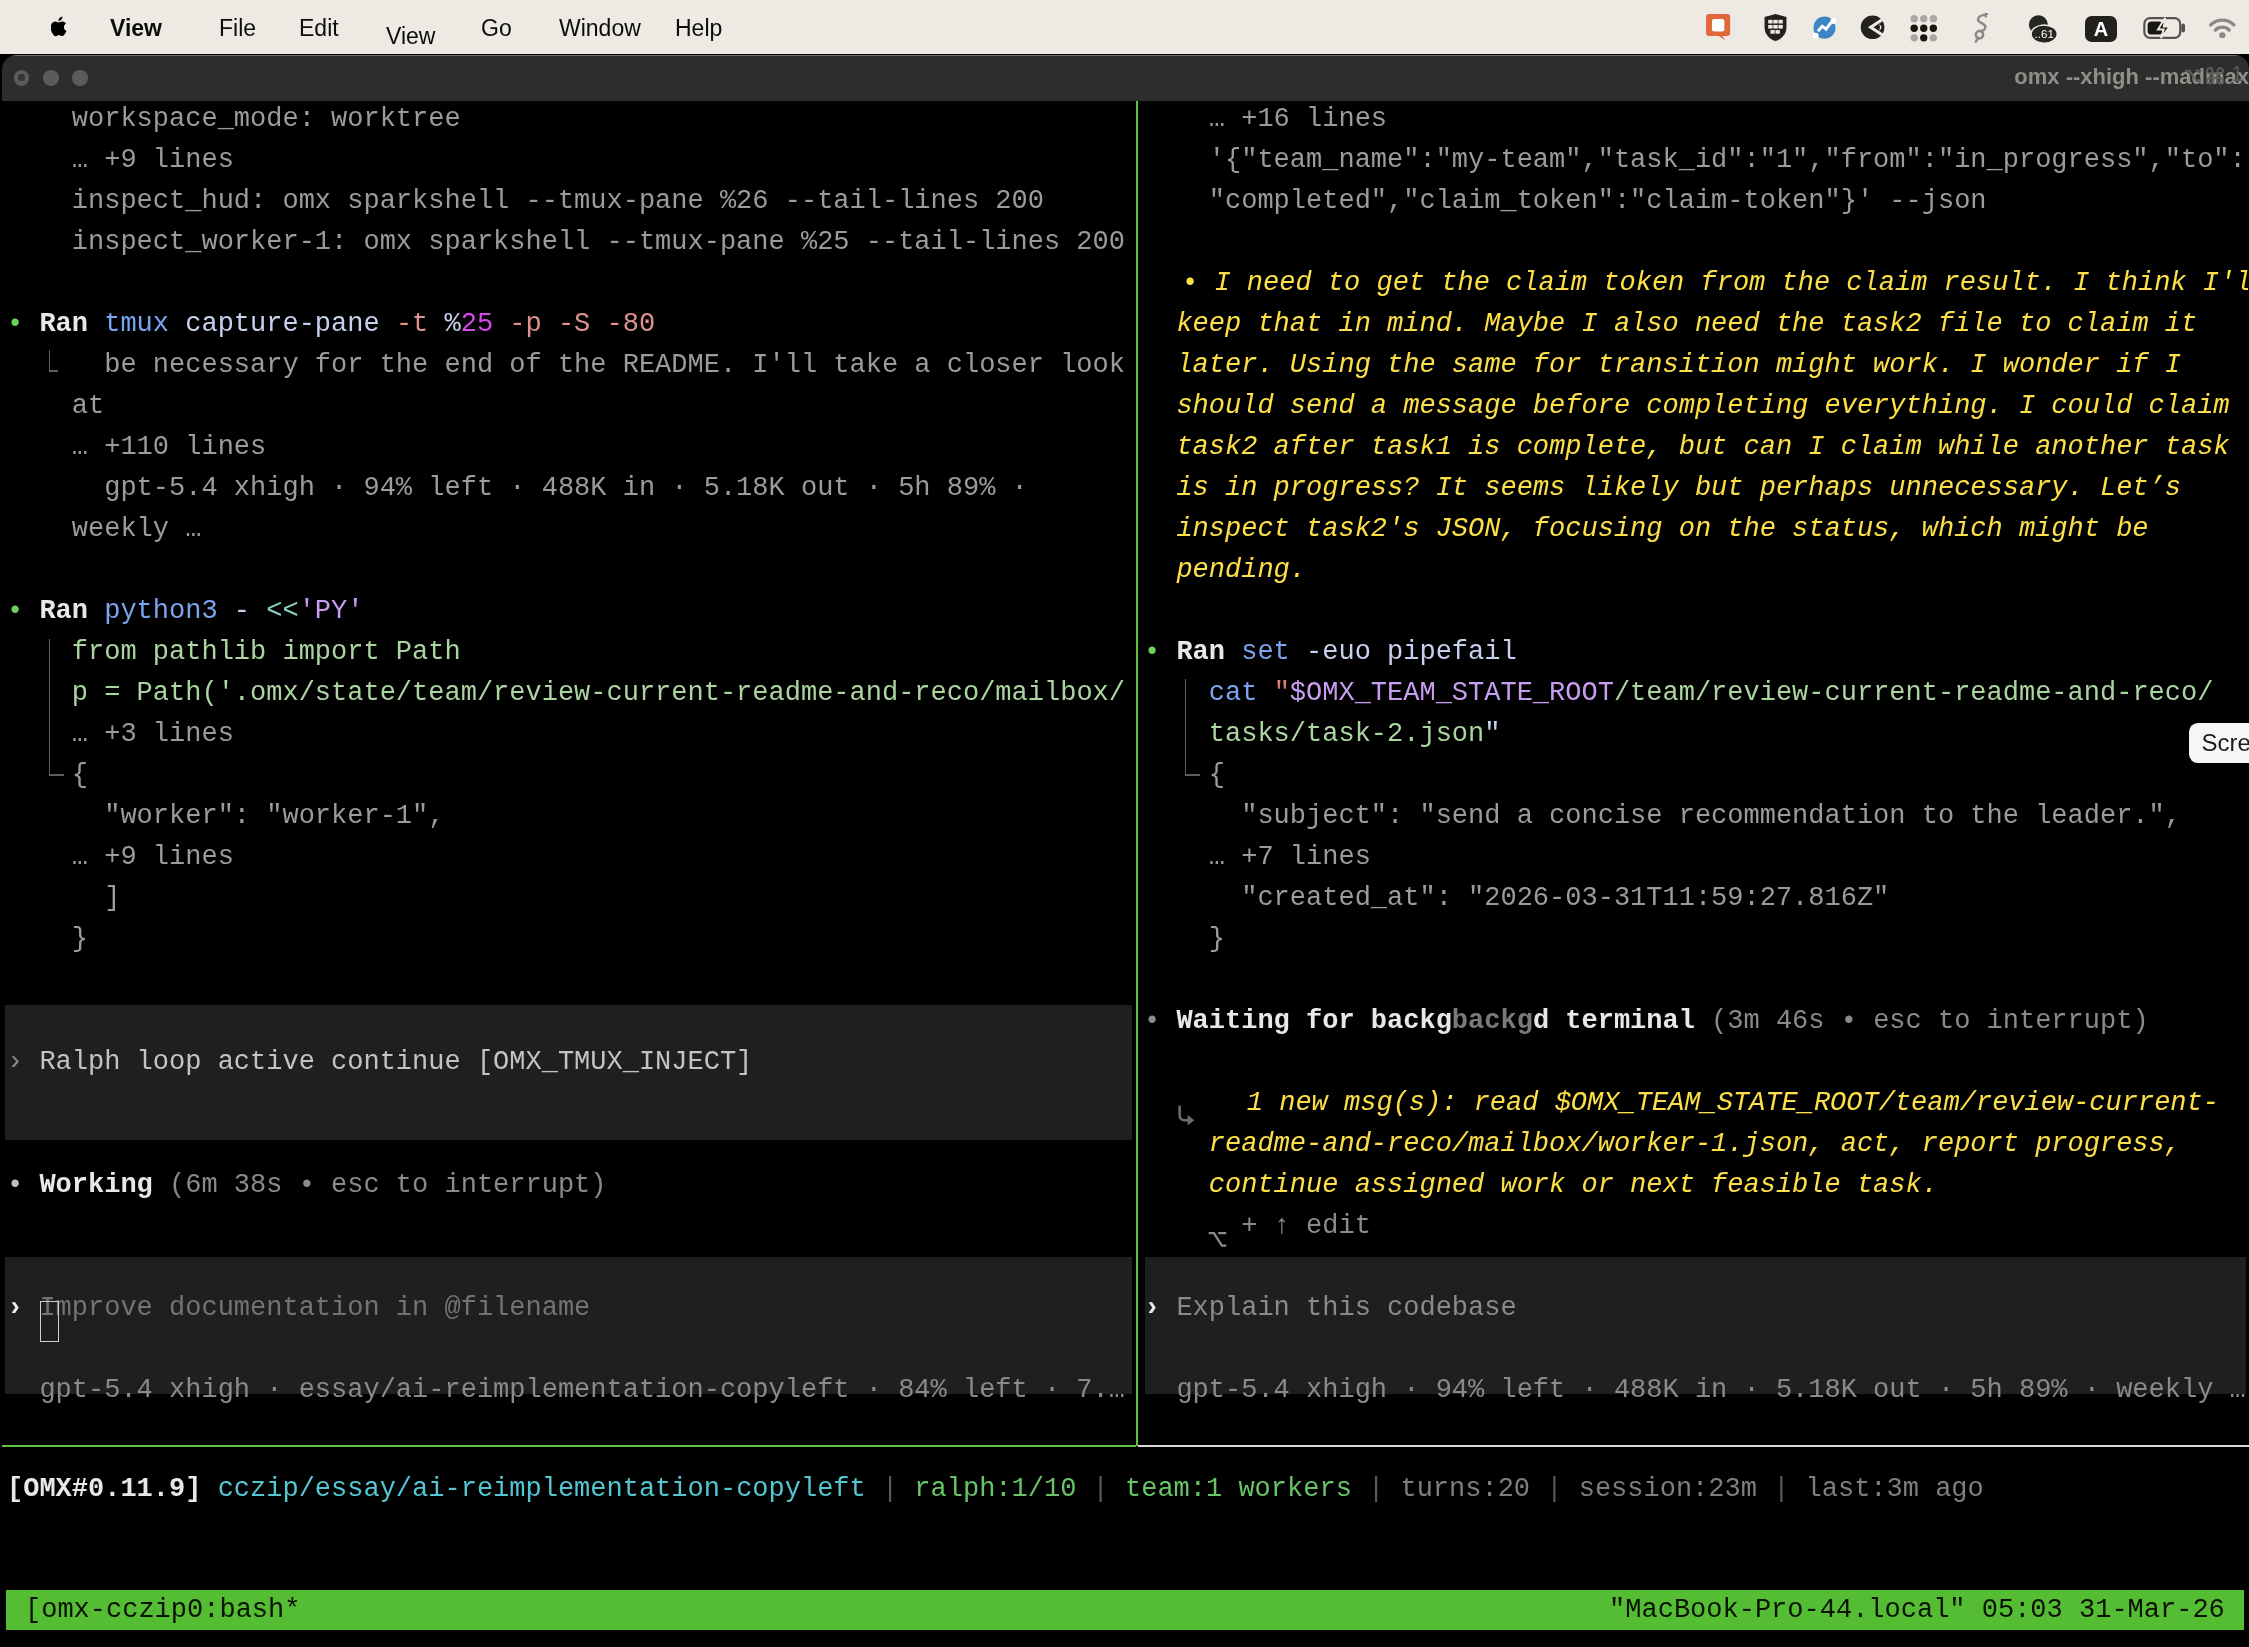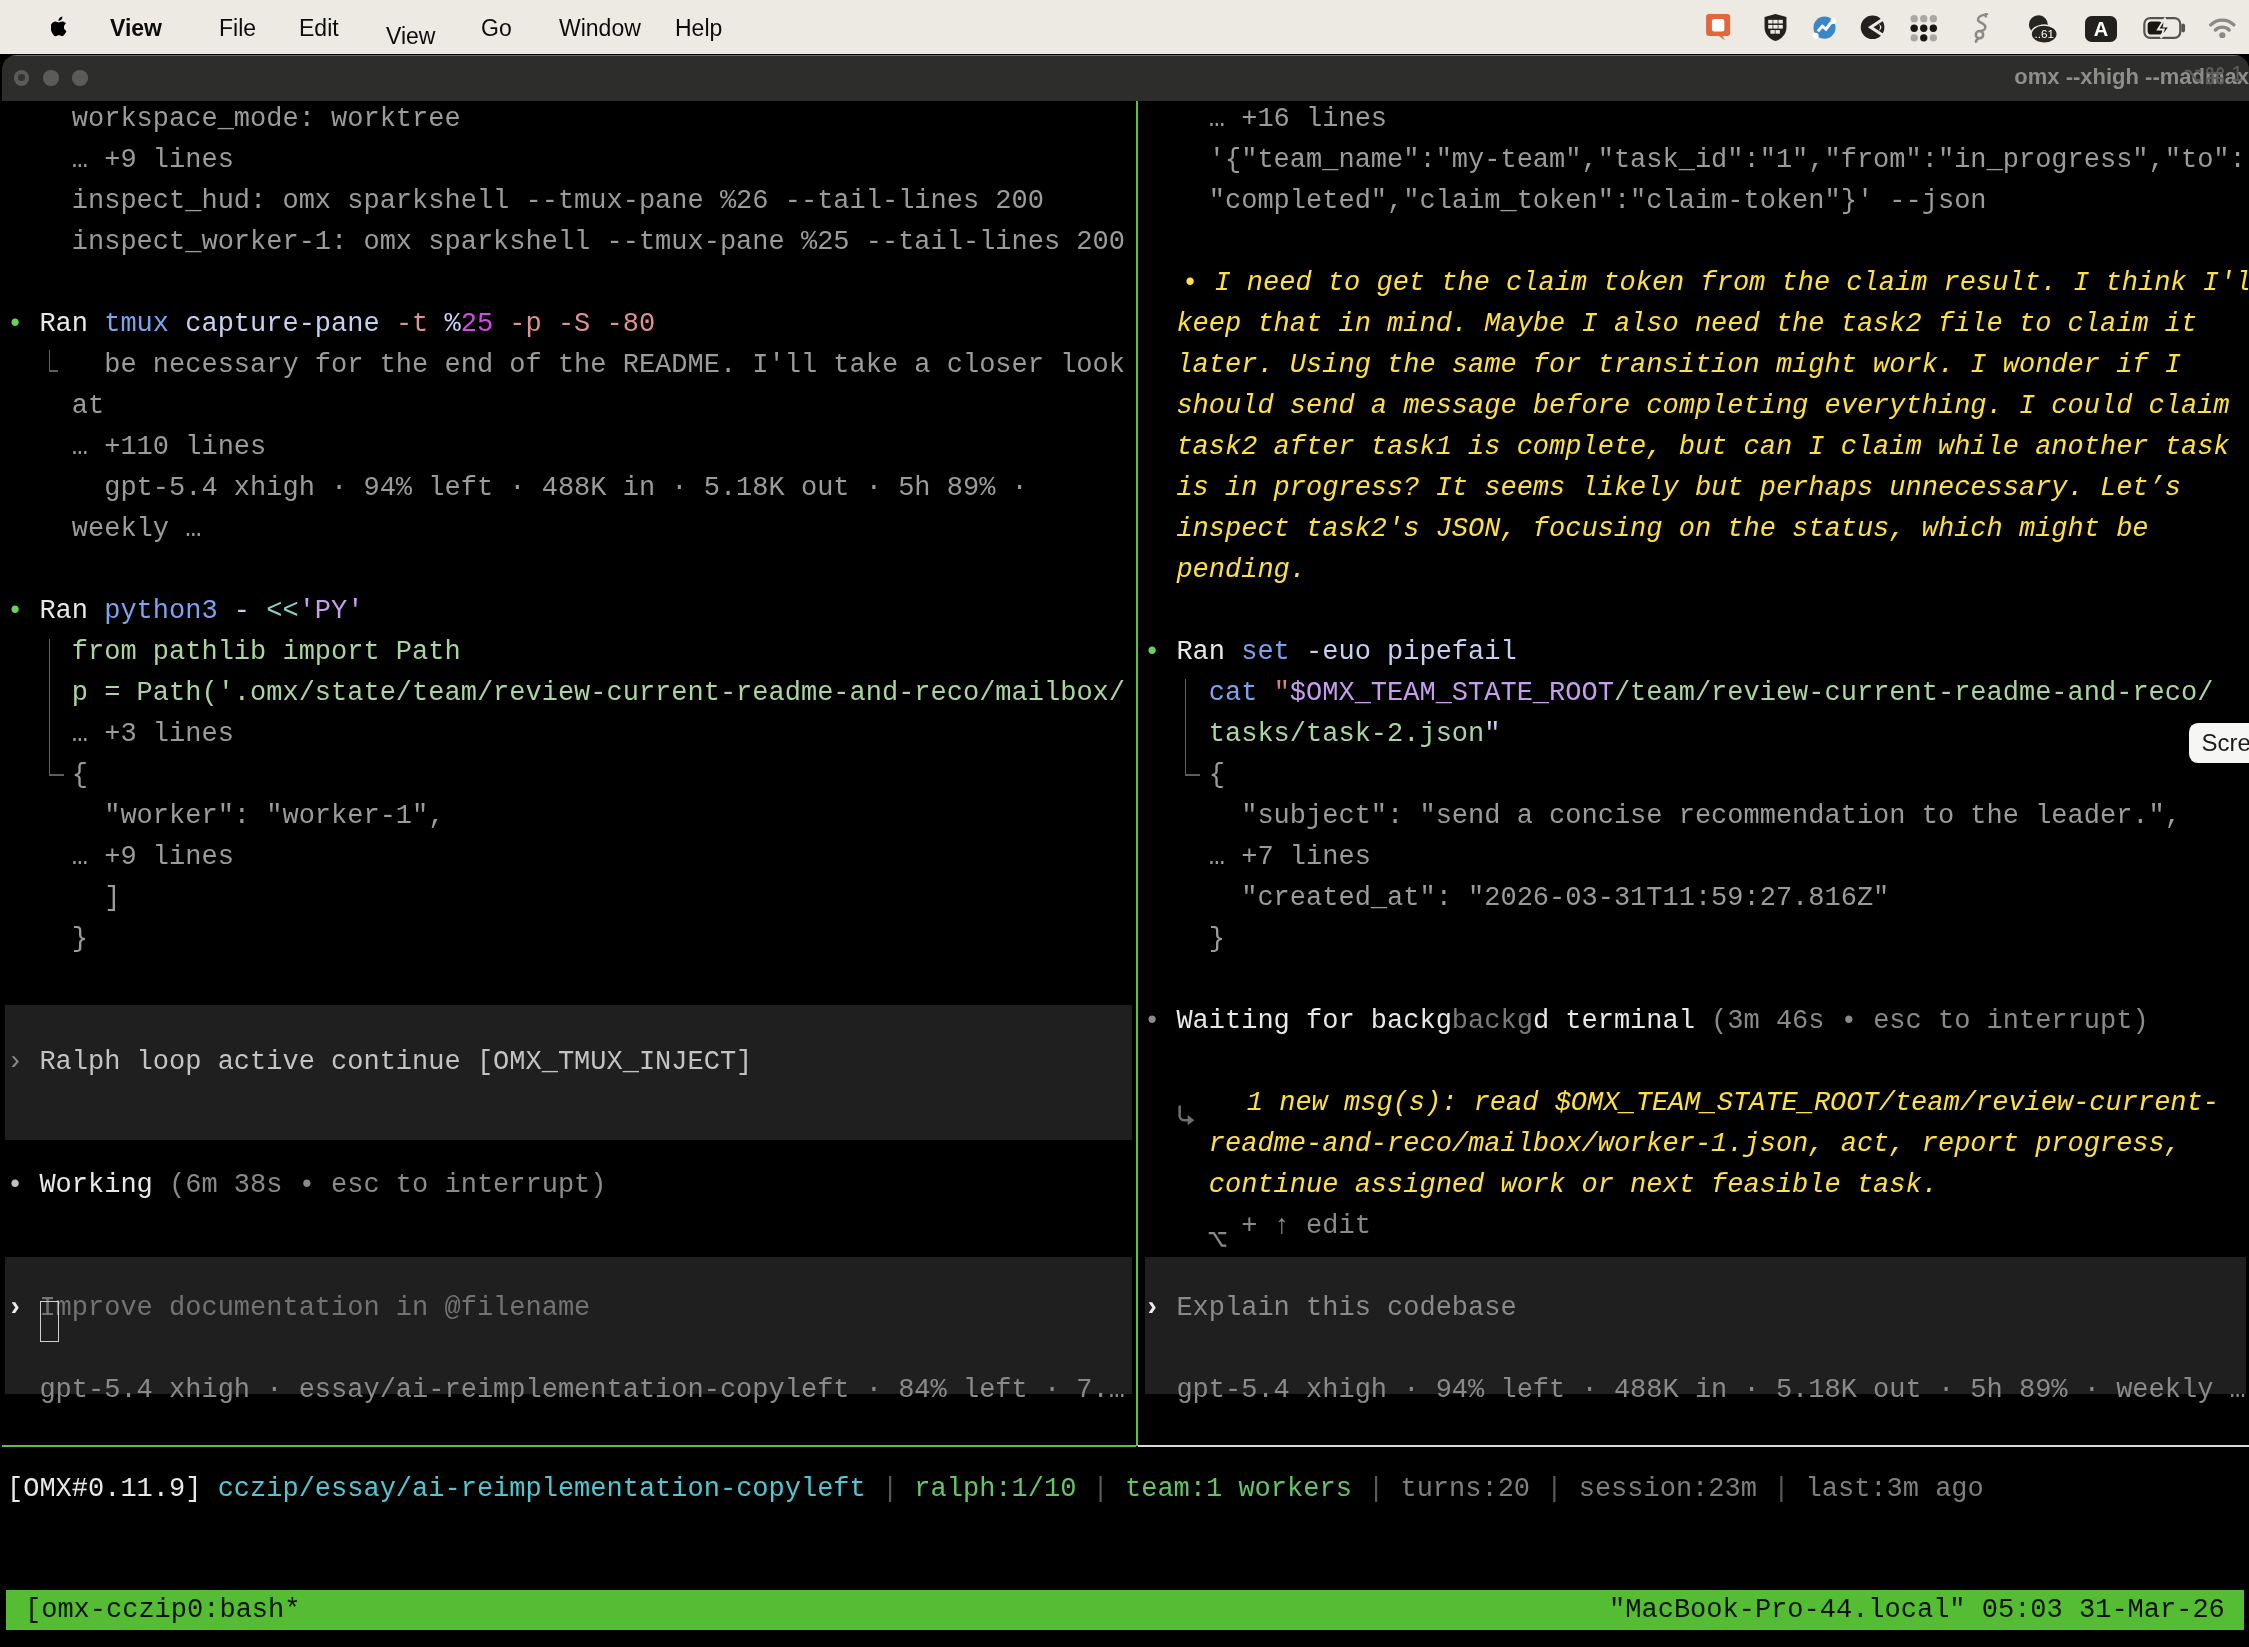--- a/index.html
+++ b/index.html
@@ -7,21 +7,21 @@
   #menubar{position:absolute;will-change:transform;left:0;top:0;width:2250px;height:54px;background:#eceae3;}
   .mi{position:absolute;top:0;height:54px;line-height:57px;font-size:23px;color:#0c0c0c;}
   #window{position:absolute;left:1.5px;top:55px;width:2247px;height:1592px;background:#000;border-radius:14.8px;overflow:hidden;}
   #titlebar{position:absolute;will-change:transform;left:0;top:0;width:100%;height:46px;background:#2d2d2b;border-top:1.5px solid #686866;box-sizing:border-box;}
   .tl{position:absolute;top:14px;width:15.5px;height:15.5px;border-radius:50%;background:#5b5b59;}
   #title{position:absolute;top:0;left:0;width:100%;text-align:right;line-height:41px;font-size:22px;font-weight:bold;color:#8f8e8b;}
   #shortcut{position:absolute;top:6.6px;right:5.9px;height:25px;color:#5d5d5b;}
   .pane{position:absolute;top:44px;white-space:pre;will-change:transform;font-family:"Liberation Mono",monospace;font-size:27px;line-height:41px;color:#9b9b9b;}
   #lpane{left:5.2px;width:1129px;overflow:hidden;}
   #rpane{left:1142px;width:1104px;overflow:hidden;}
-  .b{font-weight:normal;}
+  .b{font-weight:bold;}
   .w{color:#e8e8e8;}
   .gb{color:#6bd05c;}
   .blu{color:#7ba3ee;}
   .lav{color:#c7d0f0;}
   .sal{color:#dd928f;}
   .ora{color:#d946ef;}
   .pur{color:#c79df0;}
   .cgr{color:#abd5a0;}
   .teal{color:#8ad2c7;}
   .red{color:#de7e7a;}

